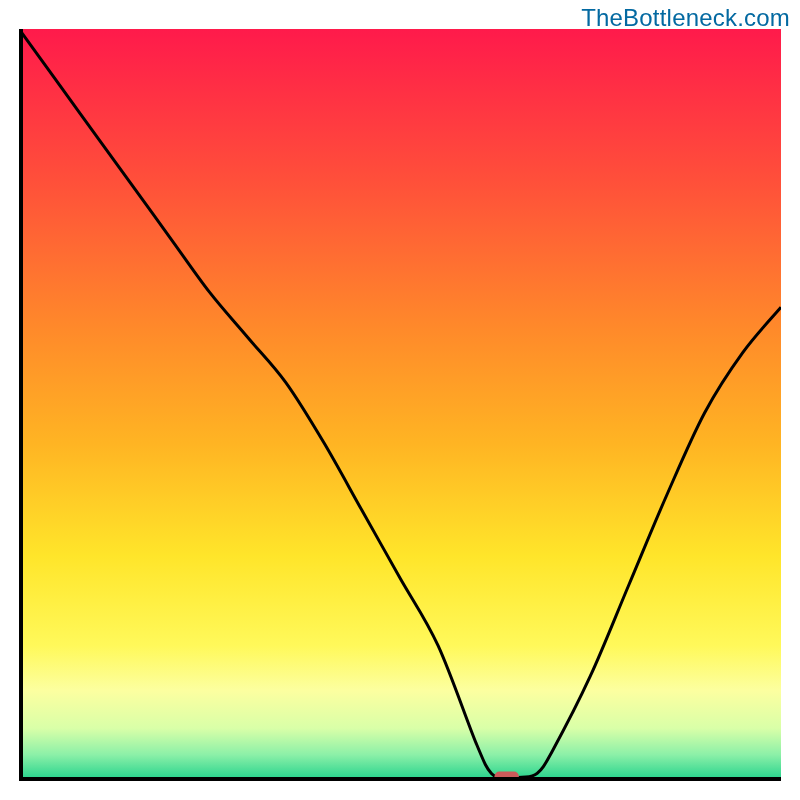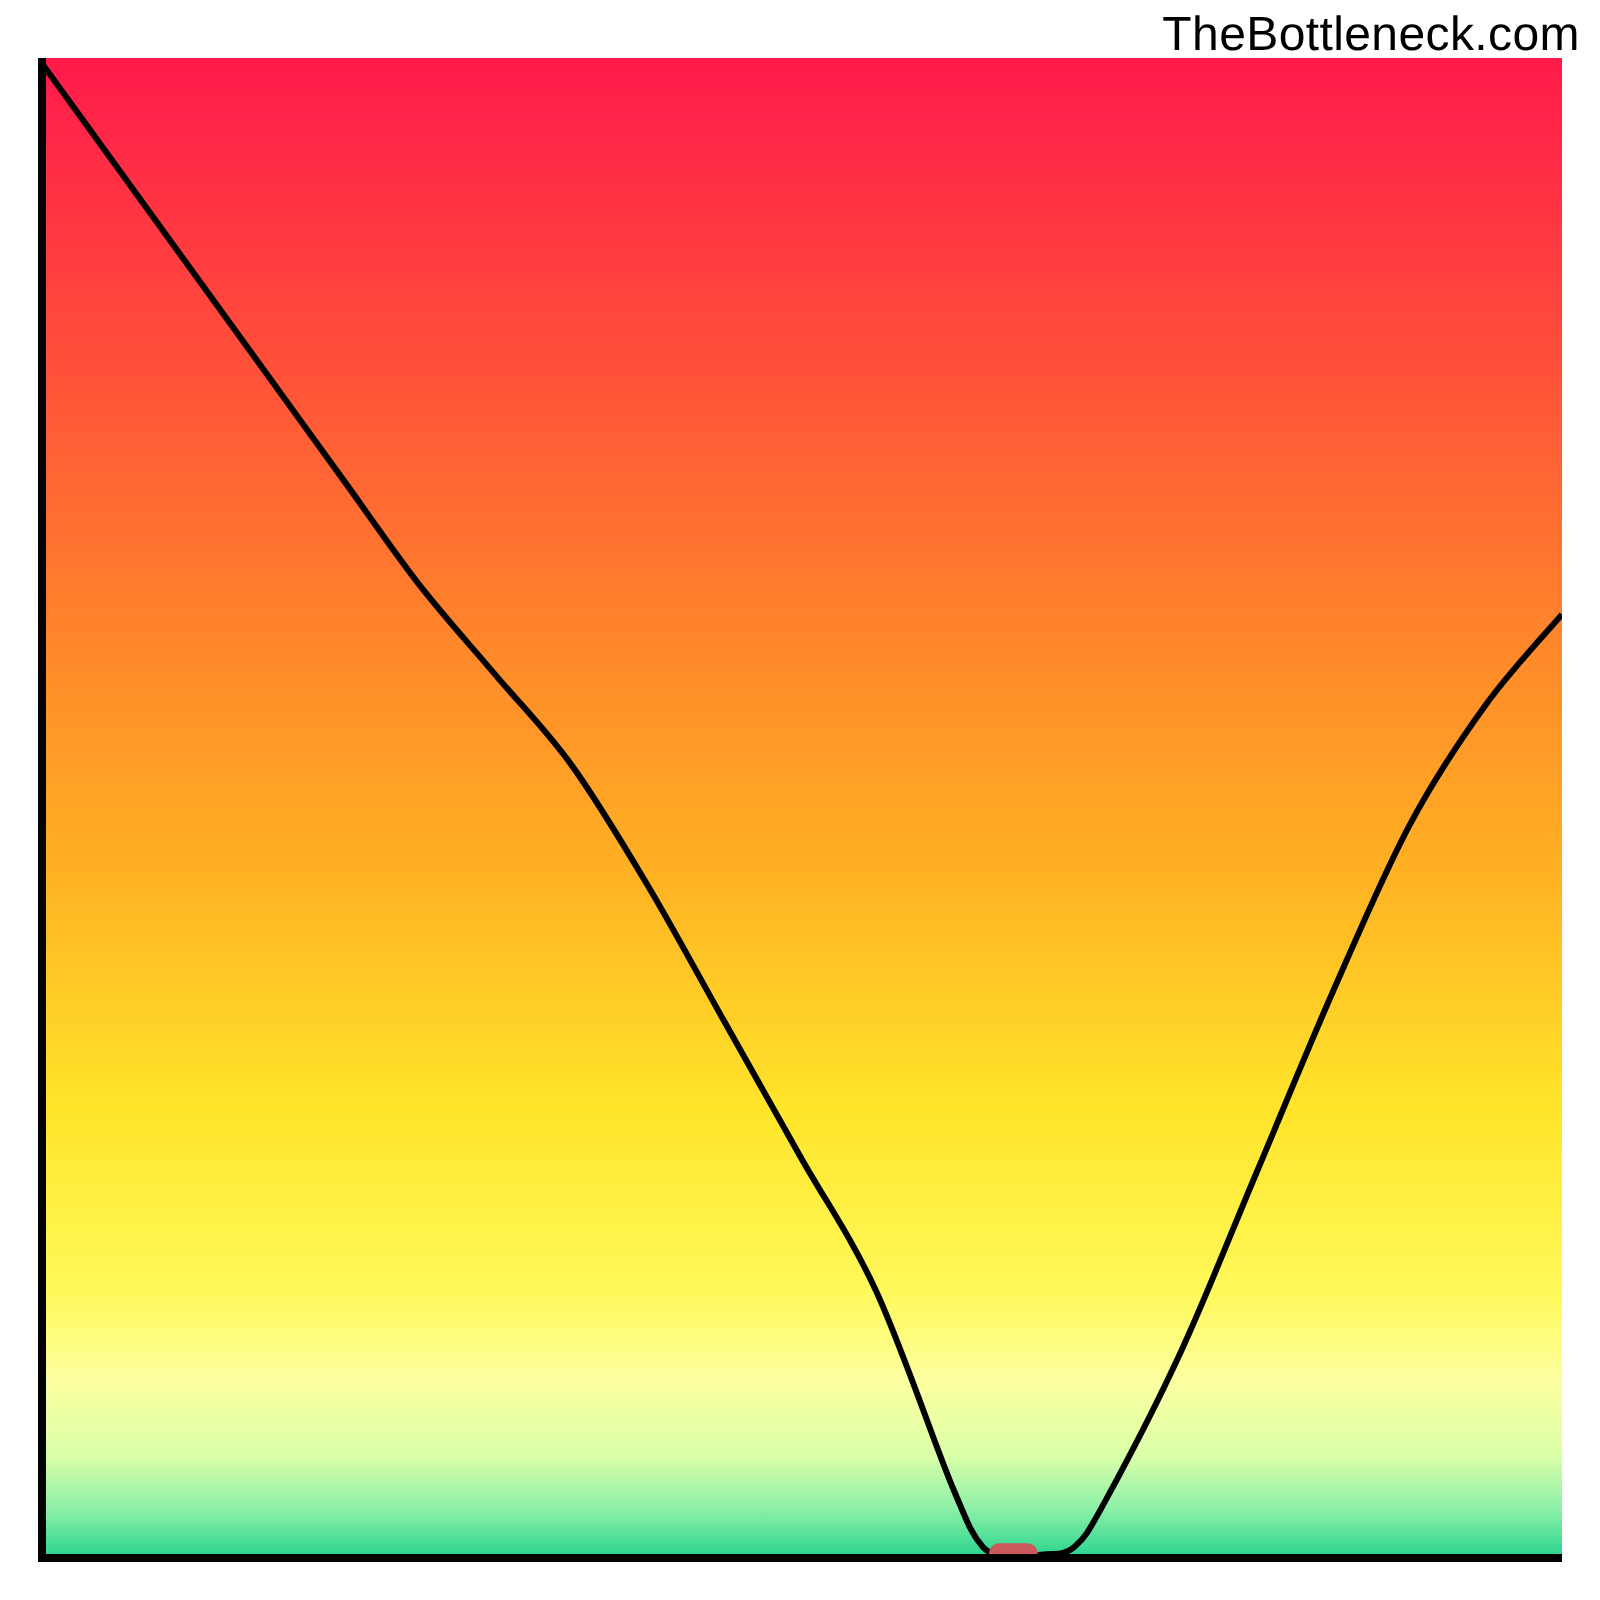--- a/index.html
+++ b/index.html
@@ -13,21 +13,21 @@
   .frame {
     position: relative;
     width: 800px;
     height: 800px;
   }
   .watermark {
     position: absolute;
     top: 4px;
     right: 10px;
     font-size: 24px;
-    color: #000000;
+    color: #0369a1;
     font-weight: 500;
     letter-spacing: 0.2px;
   }
   .plot-area {
     position: absolute;
     left: 19px;
     top: 29px;
     width: 762px;
     height: 752px;
     box-sizing: border-box;

